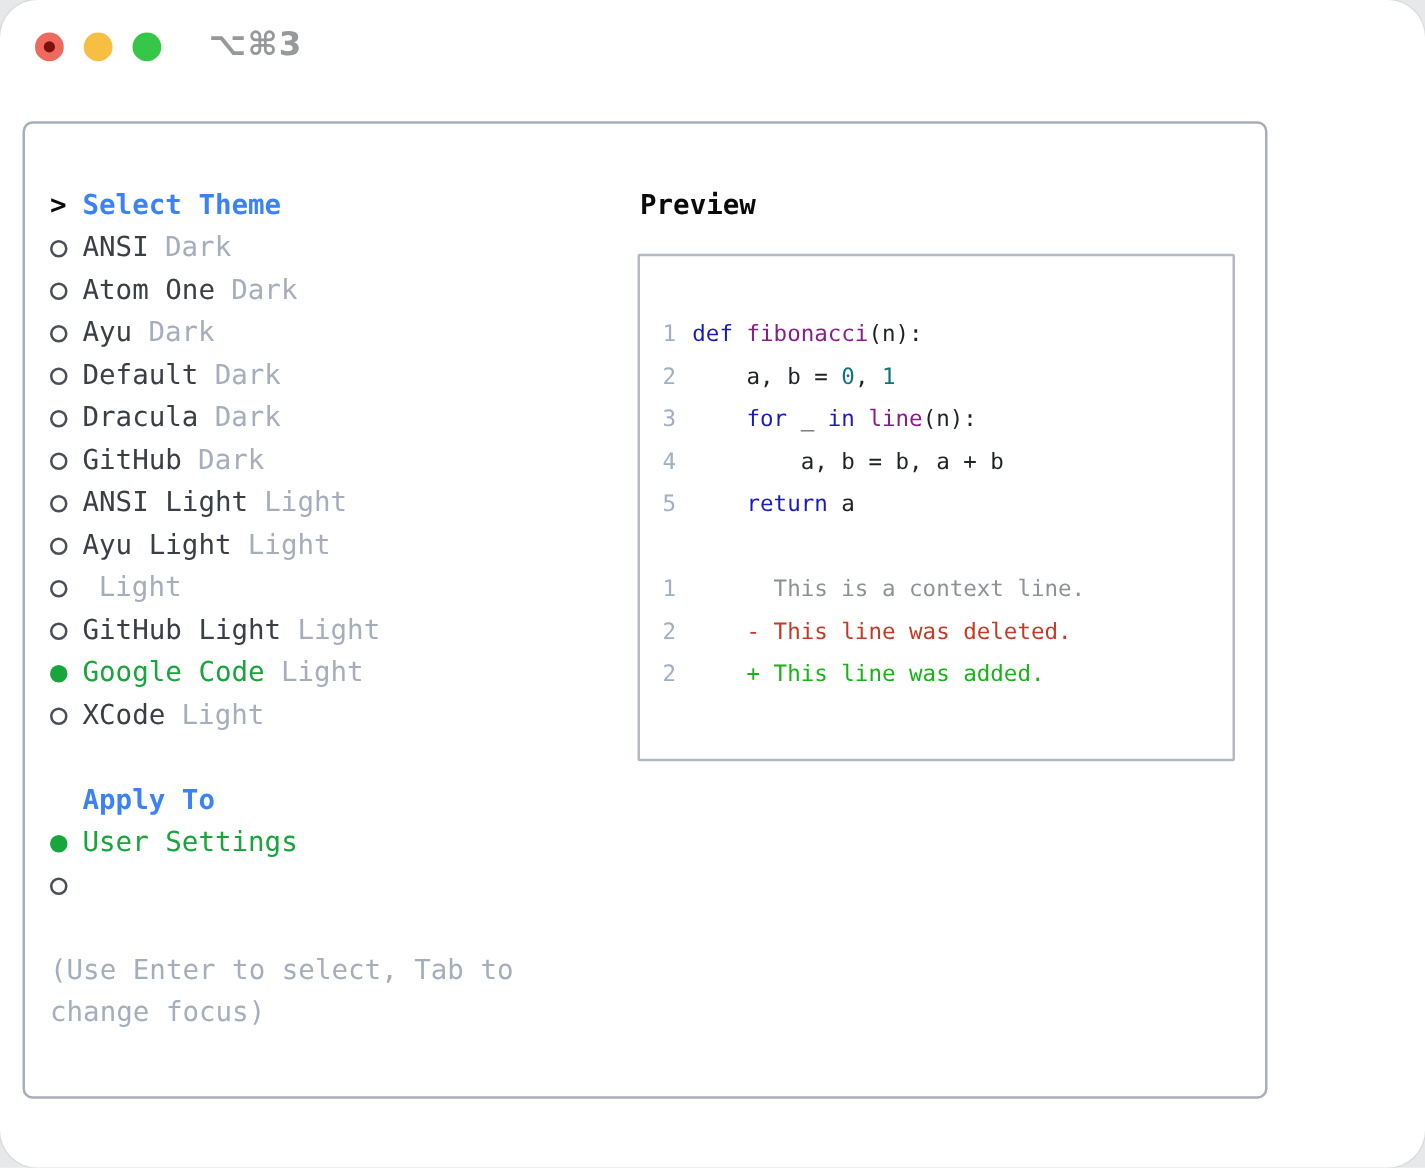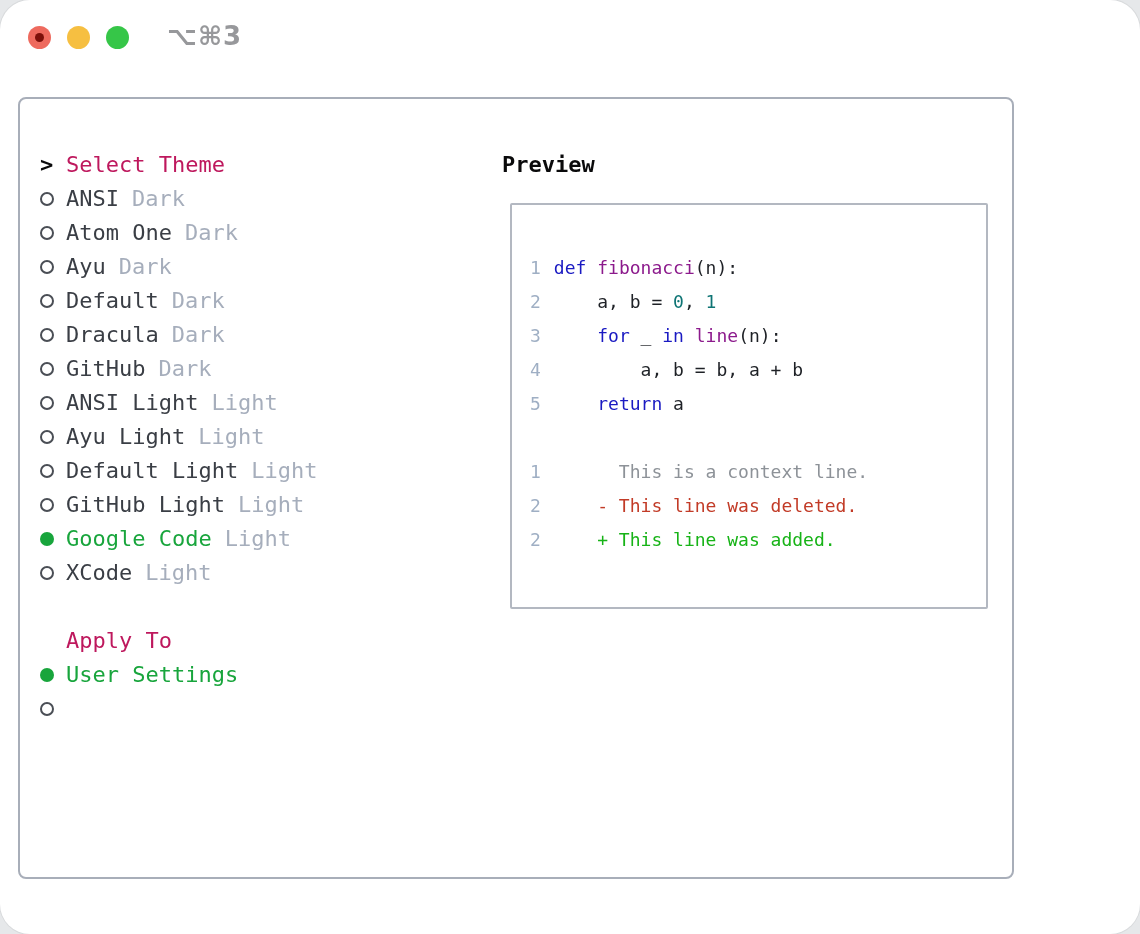--- a/index.html
+++ b/index.html
@@ -18,26 +18,26 @@
   
   .panel{position:absolute;left:18px;top:97px;width:996px;height:782px;border:2px solid #a8aeb9;border-radius:8px;
          box-sizing:border-box;background:#fff;}
   
   .leftcol{position:absolute;left:20px;top:49px;width:450px;}
   .row{height:34px;display:flex;align-items:center;font-size:22px;line-height:34px;color:#3a3e45;white-space:pre;}
   .row .icon-cell{width:26px;display:inline-flex;align-items:center;flex:0 0 26px;}
   .dot-hollow{width:10px;height:10px;border:2px solid #4a4e55;border-radius:50%;display:inline-block;}
   .dot-filled{width:14px;height:14px;border-radius:50%;background:var(--accent_green,#18a53c);display:inline-block;}
   .prompt{font-weight:bold;color:#0a0a0b;font-size:22px;}
-  .hdr{font-weight:normal;color:#be185d;}
+  .hdr{font-weight:bold;color:#3b82f6;}
   .row .variant{color:var(--muted,#a6aebc);margin-left:13px;}
   .row.selected .label{color:var(--accent_green,#18a53c);}
   .hint-line{height:34px;font-size:22px;line-height:34px;color:var(--muted,#a6aebc);white-space:pre;}
   
-  .preview-title{position:absolute;left:482px;top:49px;height:34px;line-height:34px;font-size:22px;font-weight:bold;color:#0a0a0b;}
+  .preview-title{position:absolute;left:492px;top:49px;height:34px;line-height:34px;font-size:22px;font-weight:bold;color:#0a0a0b;}
   .preview-box{position:absolute;left:490px;top:104px;width:478px;height:406px;border:2px solid #b3b8c1;border-radius:2px;
                box-sizing:border-box;padding:46px 0 0 18px;overflow:hidden;background:#fff;}
   .cline{height:34px;font-size:18px;line-height:34px;white-space:pre;color:#1e2126;}
   .lno{color:#9fafc4;display:inline-block;min-width:13px;}
   .pln{color:#1e2126;}
   .kwd{color:var(--code_keyword,#1a1ac2);}
   .fn{color:var(--code_function,#8c1a8c);}
   .num{color:var(--code_number,#0e7474);}
   .ctx{color:#8d9298;}
   .del{color:var(--diff_deleted,#c23b27);text-align:center;}
@@ -66,35 +66,39 @@
       </div>
       <div id="theme-list">
           <div class="row"><span class="icon-cell"><span class="dot-hollow"></span></span><span class="label">ANSI</span><span class="variant">Dark</span></div>
           <div class="row"><span class="icon-cell"><span class="dot-hollow"></span></span><span class="label">Atom One</span><span class="variant">Dark</span></div>
           <div class="row"><span class="icon-cell"><span class="dot-hollow"></span></span><span class="label">Ayu</span><span class="variant">Dark</span></div>
           <div class="row"><span class="icon-cell"><span class="dot-hollow"></span></span><span class="label">Default</span><span class="variant">Dark</span></div>
           <div class="row"><span class="icon-cell"><span class="dot-hollow"></span></span><span class="label">Dracula</span><span class="variant">Dark</span></div>
           <div class="row"><span class="icon-cell"><span class="dot-hollow"></span></span><span class="label">GitHub</span><span class="variant">Dark</span></div>
           <div class="row"><span class="icon-cell"><span class="dot-hollow"></span></span><span class="label">ANSI Light</span><span class="variant">Light</span></div>
           <div class="row"><span class="icon-cell"><span class="dot-hollow"></span></span><span class="label">Ayu Light</span><span class="variant">Light</span></div>
-          <div class="row"><span class="icon-cell"><span class="dot-hollow"></span></span><span class="label">Default Light</span><span class="variant">Light</span></div>
+          <div class="row"><span class="icon-cell"><span class="dot-hollow"></span></span><span class="variant">Light</span></div>
           <div class="row"><span class="icon-cell"><span class="dot-hollow"></span></span><span class="label">GitHub Light</span><span class="variant">Light</span></div>
           <div class="row selected"><span class="icon-cell"><span class="dot-filled"></span></span><span class="label">Google Code</span><span class="variant">Light</span></div>
           <div class="row"><span class="icon-cell"><span class="dot-hollow"></span></span><span class="label">XCode</span><span class="variant">Light</span></div>
         </div>
       <div class="row"></div>
       <div class="row">
         <span class="icon-cell"></span>
         <span class="hdr">Apply To</span>
       </div>
       <div id="apply-list">
           <div class="row selected"><span class="icon-cell"><span class="dot-filled"></span></span><span class="label">User Settings</span></div>
           <div class="row"><span class="icon-cell"><span class="dot-hollow"></span></span></div>
         </div>
       <div class="row"></div>
+      <div id="hint">
+          <div class="hint-line">(Use Enter to select, Tab to</div>
+          <div class="hint-line">change focus)</div>
+        </div>
     </div>
 
     <div class="preview-title">Preview</div>
     <div class="preview-box">
       <div id="preview-code">
           <div class="cline"><span class="lno">1</span> <span class="kwd">def</span><span class="pln"> </span><span class="fn">fibonacci</span><span class="pln">(n):</span></div>
           <div class="cline"><span class="lno">2</span> <span class="pln">    a, b = </span><span class="num">0</span><span class="pln">, </span><span class="num">1</span></div>
           <div class="cline"><span class="lno">3</span> <span class="pln">    </span><span class="kwd">for</span><span class="pln"> _ </span><span class="kwd">in</span><span class="pln"> </span><span class="fn">line</span><span class="pln">(n):</span></div>
           <div class="cline"><span class="lno">4</span> <span class="pln">        a, b = b, a + b</span></div>
           <div class="cline"><span class="lno">5</span> <span class="pln">    </span><span class="kwd">return</span><span class="pln"> a</span></div>

